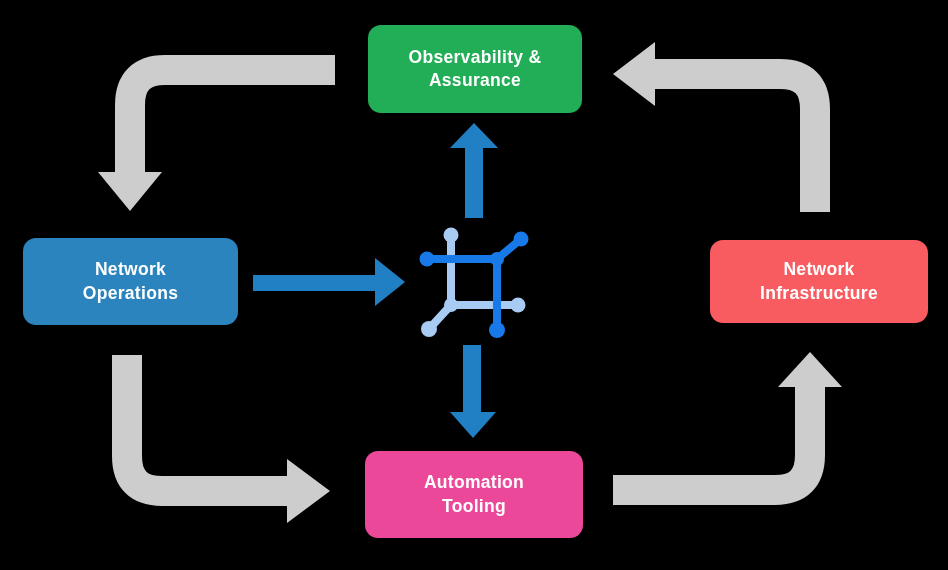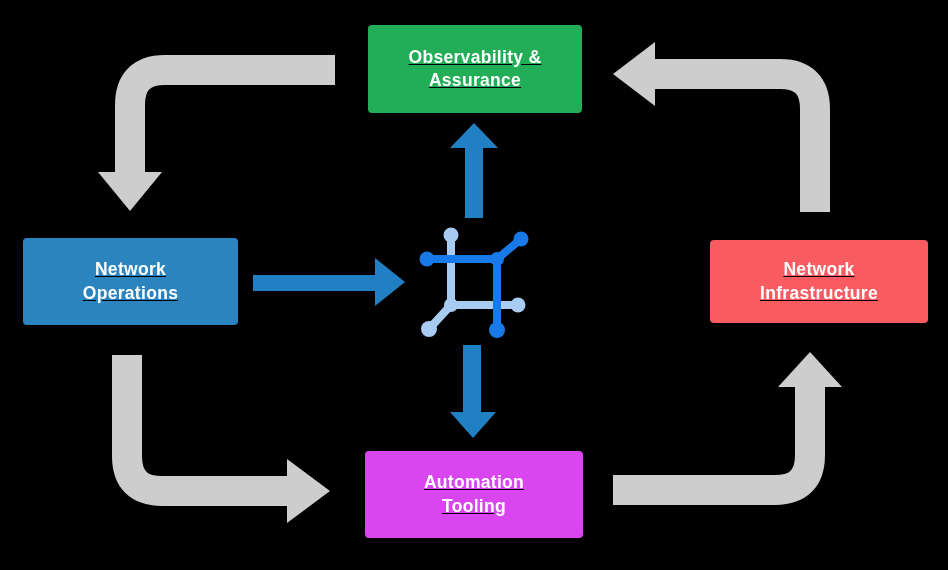--- a/index.html
+++ b/index.html
@@ -15,26 +15,25 @@
     overflow: hidden;
     font-family: "Liberation Sans", "DejaVu Sans", sans-serif;
   }
   .layer {
     position: absolute;
     left: 0;
     top: 0;
   }
   .node {
     position: absolute;
-    border-radius: 4px;
+    border-radius: 13px;
     display: flex;
     align-items: center;
     justify-content: center;
     text-align: center;
-    text-decoration: underline;
   }
   .node-label {
     color: #ffffff;
     font-size: 17.5px;
     font-weight: 600;
     line-height: 1.32;
     letter-spacing: 0.3px;
     white-space: pre-line;
   }
   .node-obs      { left: 368px; top: 25px;  width: 214px; height: 88px; }
@@ -101,18 +100,18 @@
   <div class="node node-netops" style="background-color: rgb(43, 132, 190);">
     <span class="node-label" style="color: rgb(255, 255, 255);">Network
 Operations</span>
   </div>
 
   <div class="node node-netinfra" style="background-color: rgb(248, 91, 96);">
     <span class="node-label" style="color: rgb(255, 255, 255);">Network
 Infrastructure</span>
   </div>
 
-  <div class="node node-autotool" style="background-color: #d946ef;">
+  <div class="node node-autotool" style="background-color: #ec4899;">
     <span class="node-label" style="color: rgb(255, 255, 255);">Automation
 Tooling</span>
   </div>
 
 </div>
 
 </body></html>

